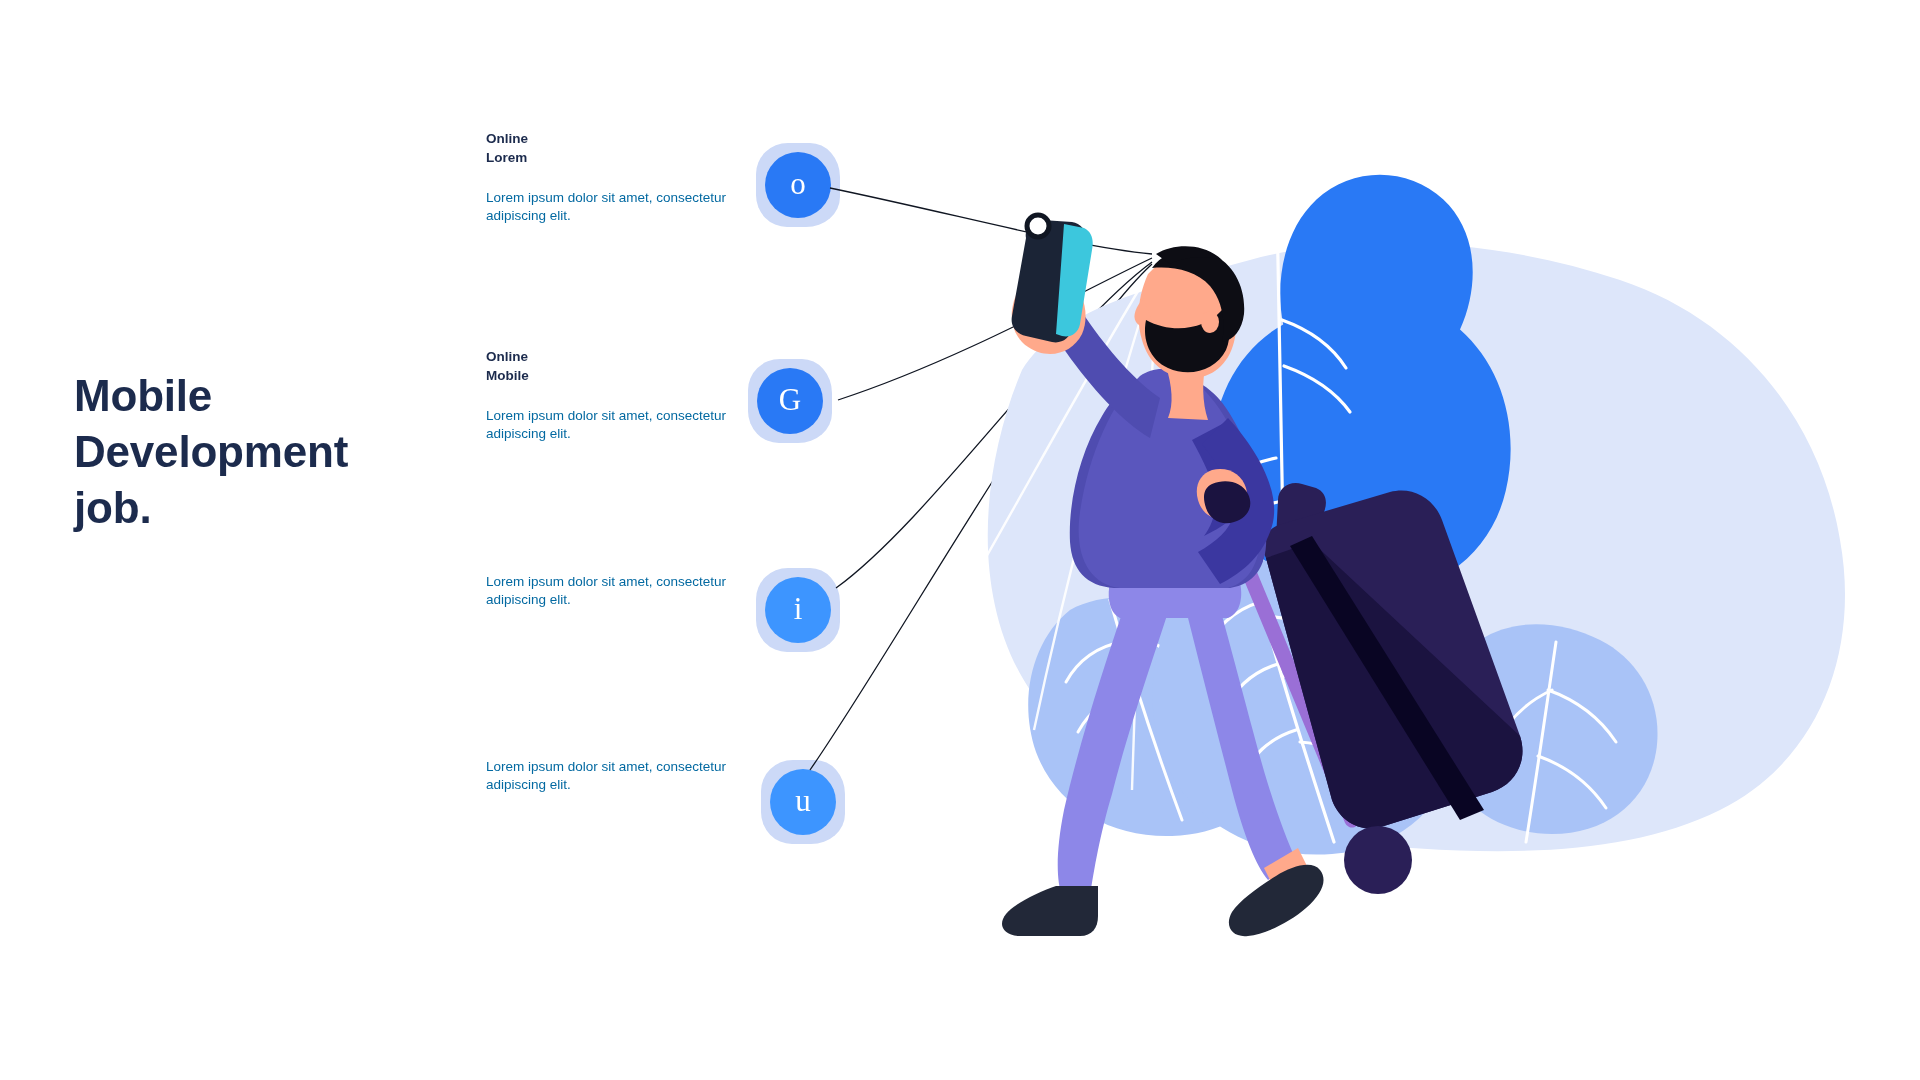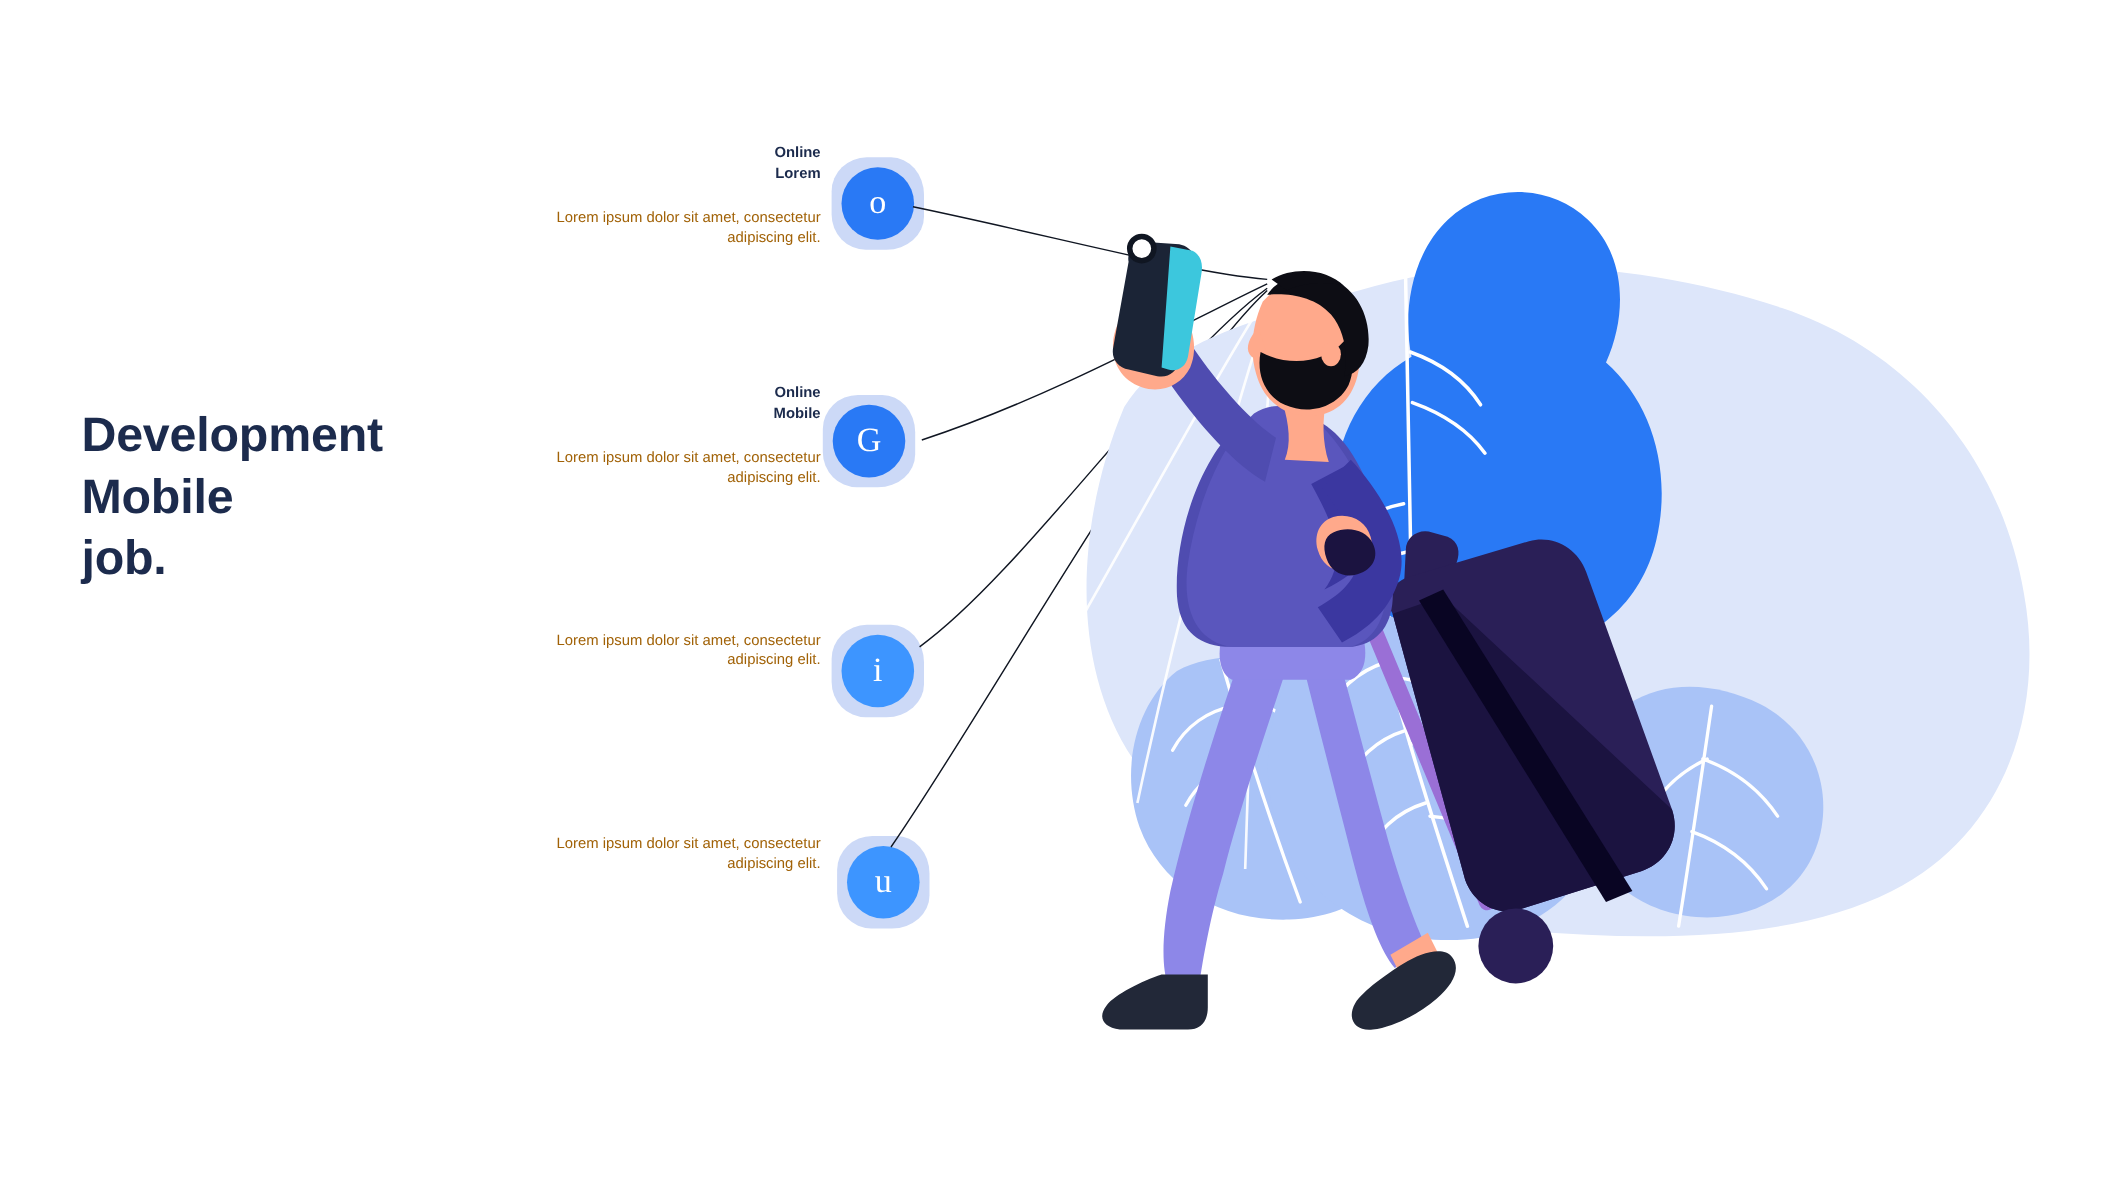--- a/index.html
+++ b/index.html
@@ -22,34 +22,33 @@
     font-weight:700;
     color:#1c2b4d;
     letter-spacing:-0.2px;
   }
   .headline div{white-space:nowrap;}
 
   
   .feature{
     position:absolute;
     width:260px;
-    text-align:right;
   }
   .feature .f-title{
     font-size:13.5px;
     font-weight:700;
     color:#1c2b4d;
     line-height:1.38;
   }
   .feature .f-title span{display:block;}
   .feature .f-body{
     margin-top:22px;
     font-size:13.5px;
     font-weight:400;
-    color:#a16207;
+    color:#0369a1;
     line-height:1.35;
   }
 
   
   .badge-wrap{position:absolute;width:84px;height:84px;}
   .badge-halo{
     position:absolute;left:0;top:0;width:84px;height:84px;
     background:#ccd9f7;
     border-radius:32px 30px 34px 31px / 31px 34px 30px 32px;
   }
@@ -68,22 +67,22 @@
   
   .illus{position:absolute;left:960px;top:170px;width:960px;height:800px;}
   .illus svg{display:block;width:100%;height:100%;}
 </style>
 </head>
 <body>
 
 <div class="slide">
 
   <div class="headline">
+    <div>Mobile</div>
     <div>Development</div>
-    <div>Mobile</div>
     <div>job.</div>
   </div>
 
   <div class="feature" style="left:486px; top:130px;">
     <div class="f-title">
       <span>Online</span>
       <span>Lorem</span>
     </div>
     <div class="f-body">Lorem ipsum dolor sit amet, consectetur adipiscing elit.</div>
   </div>

